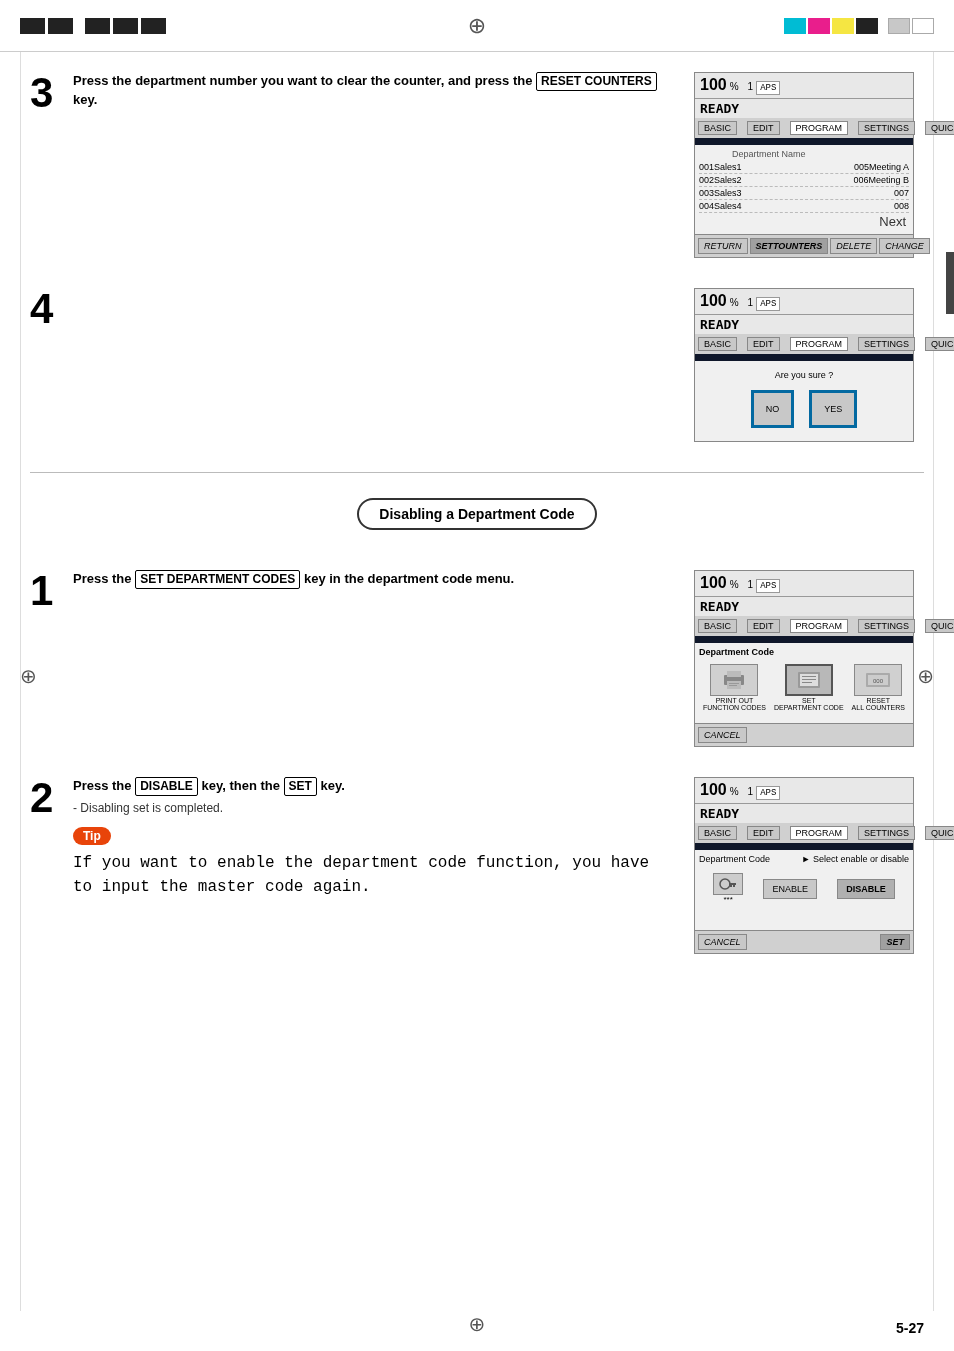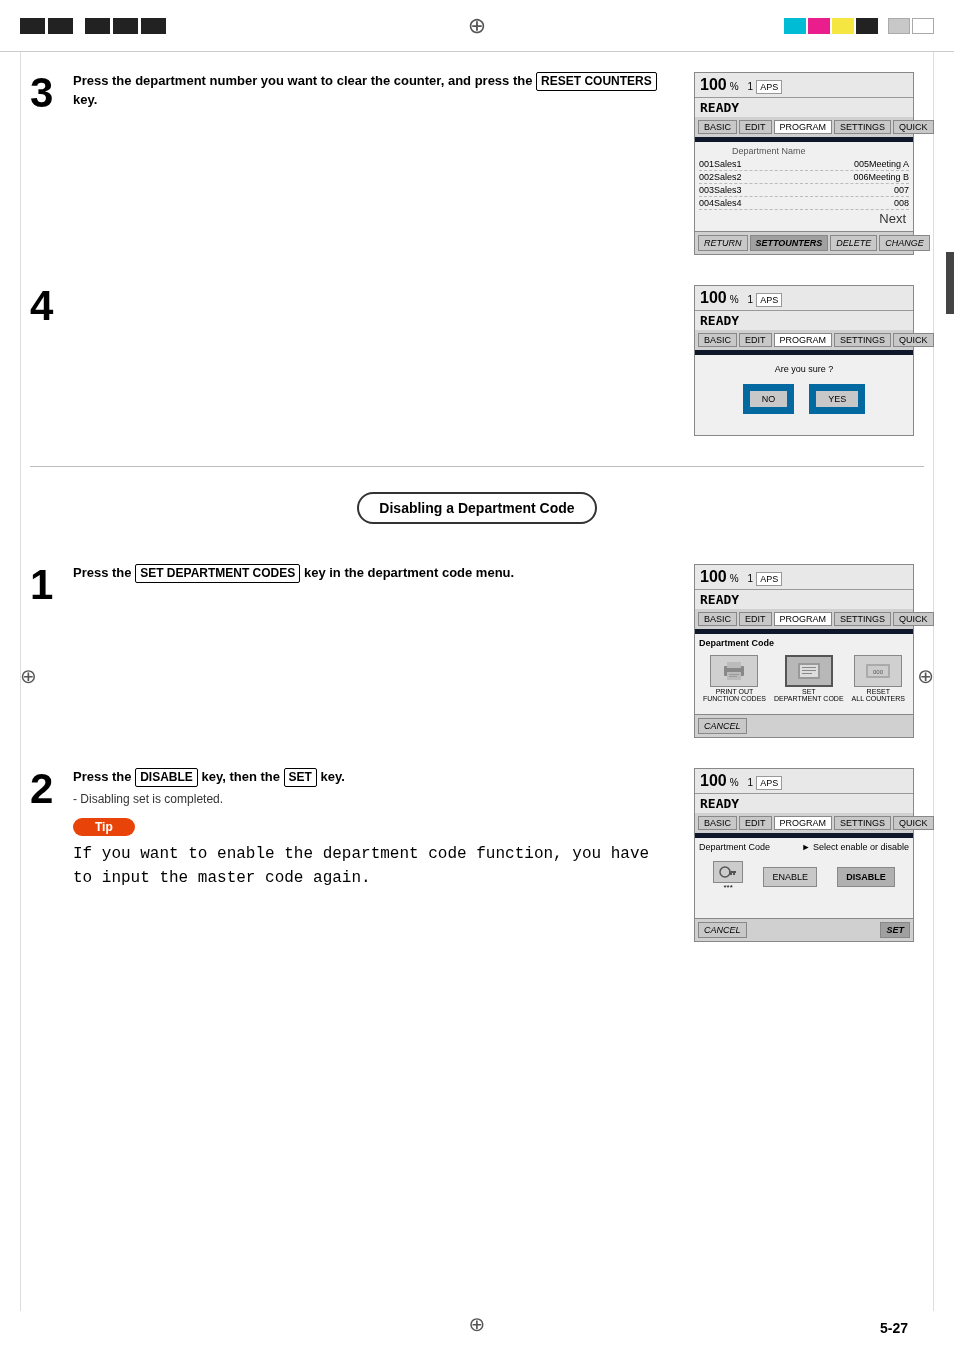--- a/index.html
+++ b/index.html
@@ -46,21 +46,21 @@
     
     .tip-block {
       margin-top: 10px;
     }
     .tip-badge {
       display: inline-flex;
       align-items: center;
       background: #e8440a;
       color: #fff;
       border-radius: 10px;
-      padding: 2px 22px;
+      padding: 2px 10px;
       font-size: 12px;
       font-weight: bold;
       margin-bottom: 6px;
     }
     .tip-text {
       font-size: 16px;
       color: #000000;
       line-height: 1.5;
       font-family: Liberation Mono, monospace;
     }
@@ -92,27 +92,28 @@
       font-weight: bold;
     }
     .screen-pct-sym {
       font-size: 10px;
     }
     .screen-aps {
       font-size: 9px;
       border: 1px solid #999;
       padding: 1px 3px;
       background: #fff;
+      font-family: Liberation Mono, monospace;
     }
     .screen-tabs {
       display: flex;
-      gap: 2px;
+      gap: 10px;
       padding: 3px 3px;
       background: #d0d0d0;
-      border-bottom: 5px solid #0f172a;
+      border-bottom: 7px solid #0f172a;
     }
     .screen-tab {
       border: 1px solid #888;
       padding: 1px 5px;
       font-size: 9px;
       background: #c8c8c8;
       cursor: pointer;
     }
     .screen-tab.active {
       background: #fff;
@@ -159,22 +160,22 @@
       font-size: 9px;
       padding: 5px;
     }
     .screen-yes-no {
       display: flex;
       justify-content: center;
       gap: 15px;
       padding: 5px;
     }
     .screen-yn-btn {
-      border: 7px solid #0369a1;
-      padding: 3px 12px;
+      border: 3px solid #0369a1;
+      padding: 11px 12px;
       font-size: 9px;
       background: #c8c8c8;
     }
     .next-indicator {
       font-size: 13px;
       text-align: right;
       padding: 1px 3px;
       color: #333;
     }
     .enable-btn {
@@ -507,16 +508,16 @@
           <div class="screen-btn">CANCEL</div>
           <div class="screen-btn highlight">SET</div>
         </div>
       </div>
     </div>
   </div>
 
 </div>
 
 <div style="position:absolute;bottom:15px;left:50%;transform:translateX(-50%);font-size:20px;color:#555;">⊕</div>
-<div style="position:absolute;bottom:15px;right:46px;font-weight:bold;font-size:14px;">5-27</div>
+<div style="position:absolute;bottom:15px;right:30px;font-weight:bold;font-size:14px;">5-27</div>
 
 <div style="position:absolute;left:20px;top:50%;transform:translateY(-50%);font-size:20px;color:#555;">⊕</div>
 <div style="position:absolute;right:20px;top:50%;transform:translateY(-50%);font-size:20px;color:#555;">⊕</div>
 
 </body></html>

